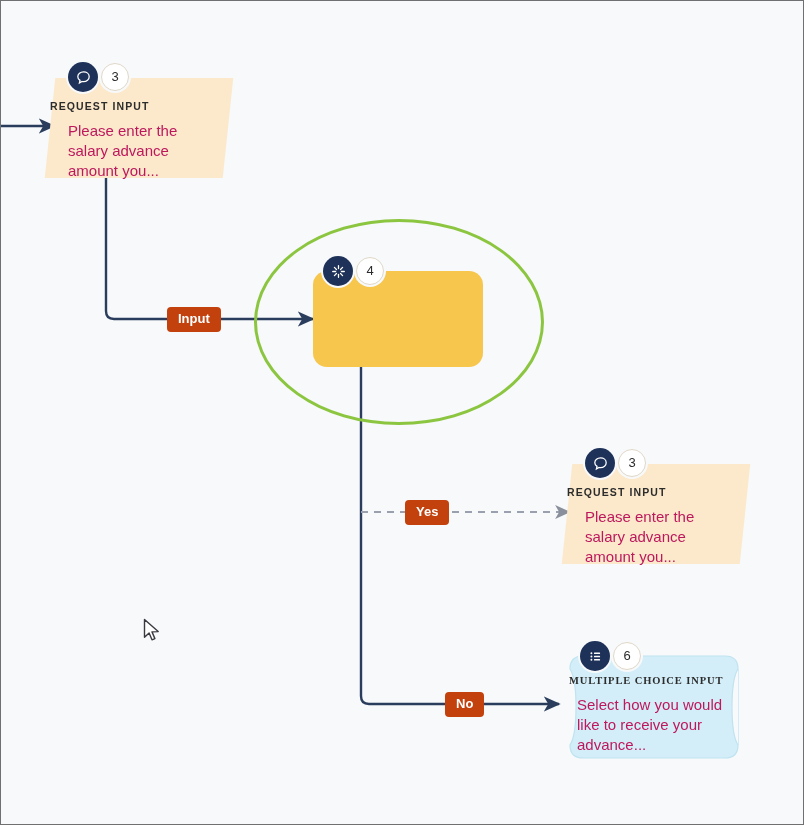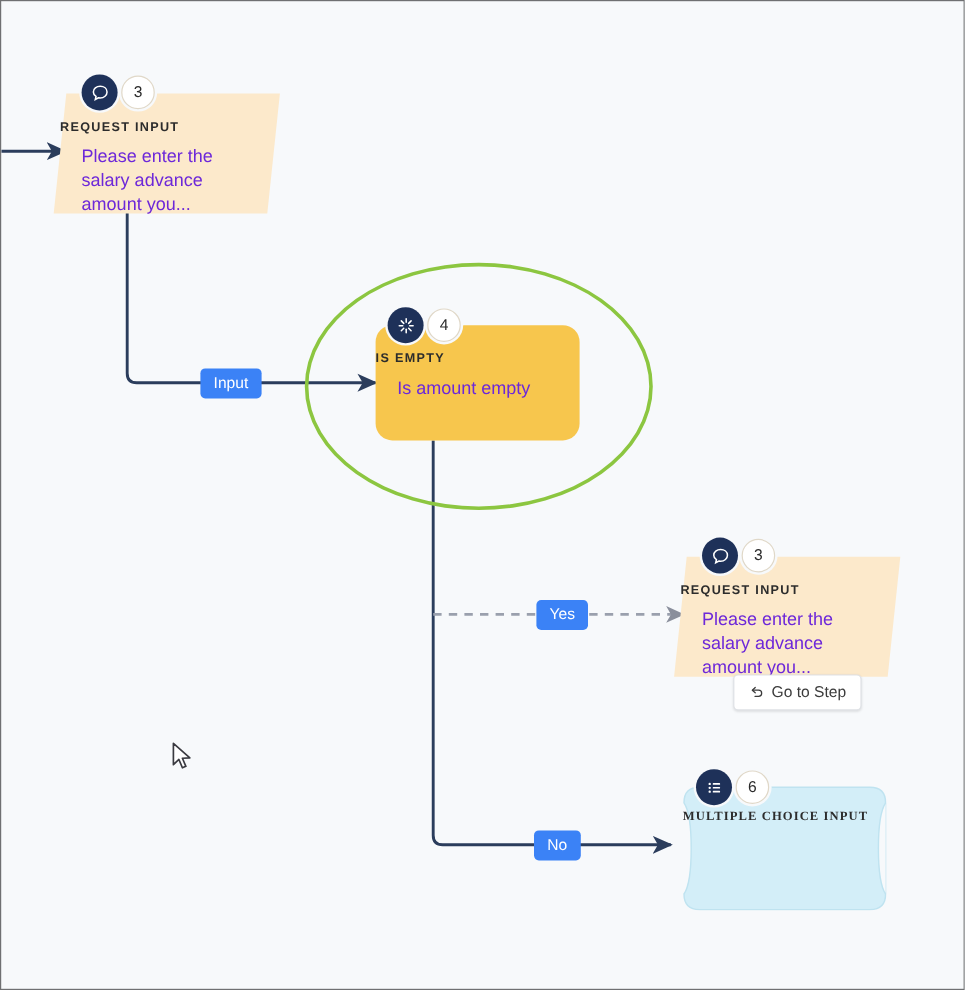--- a/index.html
+++ b/index.html
@@ -80,21 +80,21 @@
   }
   .node-kind {
     font-size: 10.5px;
     font-weight: bold;
     letter-spacing: 1.1px;
     color: #2c2c2c;
     margin-bottom: 9px;
   }
   .node-label {
     font-size: 15px;
-    color: #6d28d9;
+    color: #be185d;
     line-height: 20px;
     padding: 0 18px;
   }
 
   
   .req-node { width: 178px; height: 100px; }
   .req-shape {
     width: 100%;
     height: 100%;
     background: #fce9cb;
@@ -117,24 +117,24 @@
     z-index: 0;
   }
 
   
   .mc-node { width: 170px; height: 104px; }
   .mc-shape { width: 100%; height: 100%; }
 
   
   .edge-label {
     position: absolute;
-    background: #3b82f6;
+    background: #c2410c;
     color: #ffffff;
     font-size: 13px;
-    font-weight: normal;
+    font-weight: bold;
     padding: 5px 11px 6px;
     border-radius: 4px;
     z-index: 8;
     line-height: 14px;
   }
 
   
   .goto-btn {
     position: absolute;
     background: #ffffff;
@@ -226,55 +226,42 @@
             <line x1="13.4" y1="10" x2="16.8" y2="10"></line>
             <line x1="5.2" y1="5.2" x2="7.6" y2="7.6"></line>
             <line x1="12.4" y1="12.4" x2="14.8" y2="14.8"></line>
             <line x1="14.8" y1="5.2" x2="12.4" y2="7.6"></line>
             <line x1="7.6" y1="12.4" x2="5.2" y2="14.8"></line>
           </g>
         </svg>
       </div>
       <div class="node-step">4</div>
     </div>
-    <div class="node-text">
-      <div class="node-kind">IS EMPTY</div>
-      <div class="node-label">Is amount empty</div>
-    </div>
-  </div>
-
-  <div class="edge-label" style="left:446px; top:499px;">Yes</div>
+  </div>
+
+  <div class="edge-label" style="left:404px; top:499px;">Yes</div>
 
   <div class="node req-node" style="left:566px; top:463px;">
     <div class="node-body">
       <div class="req-shape"></div>
     </div>
     <div class="node-badges">
       <div class="node-icon">
         <svg width="17" height="17" viewBox="0 0 20 20">
           <path d="M10 3.4c-3.7 0-6.7 2.5-6.7 5.6 0 1.8 1 3.4 2.6 4.4l-.7 3 3.1-1.7c.6.1 1.1.2 1.7.2 3.7 0 6.7-2.5 6.7-5.9S13.7 3.4 10 3.4z" fill="none" stroke="#ffffff" stroke-width="1.5"></path>
         </svg>
       </div>
       <div class="node-step">3</div>
     </div>
     <div class="node-text">
       <div class="node-kind">REQUEST INPUT</div>
       <div class="node-label">Please enter the salary advance amount you...</div>
     </div>
   </div>
 
-  <div class="goto-btn" style="left:610px; top:561px;">
-    <span>
-      <svg width="13" height="13" viewBox="0 0 16 16">
-        <path d="M4.2 6.4 H10 a3.2 3.2 0 0 1 0 6.4 H6.4" fill="none" stroke="#3b3b3b" stroke-width="1.3" stroke-linecap="round"></path>
-        <path d="M6.6 3.6 L3.6 6.4 L6.6 9.0" fill="none" stroke="#3b3b3b" stroke-width="1.3" stroke-linecap="round" stroke-linejoin="round"></path>
-      </svg>
-    </span>
-    <span>Go to Step</span>
-  </div>
 
   <div class="edge-label" style="left:444px; top:691px;">No</div>
 
   <div class="node mc-node" style="left:568px; top:654px;">
     <div class="node-body">
       <svg class="mc-shape" viewBox="0 0 170 104" preserveAspectRatio="none">
         <path d="M14 1 H156 Q169 1 169 14 V90 Q169 103 156 103 H14 Q1 103 1 90
                  C 9 78 9 26 1 14 Q1 1 14 1 Z" transform="translate(0,0)" fill="#d3eef8" stroke="#bfe3f0" stroke-width="1.2"></path>
         <path d="M169 14 C 161 26 161 78 169 90" fill="#f7f9fb" stroke="#bfe3f0" stroke-width="1.2"></path>
       </svg>
@@ -289,20 +276,21 @@
             <rect x="8.2" y="5.4" width="7.2" height="1.6" rx="0.6"></rect>
             <rect x="8.2" y="9.2" width="7.2" height="1.6" rx="0.6"></rect>
             <rect x="8.2" y="13.0" width="7.2" height="1.6" rx="0.6"></rect>
           </g>
         </svg>
       </div>
       <div class="node-step">6</div>
     </div>
     <div class="node-text" style="padding-top:20px;">
       <div class="node-kind" style="letter-spacing:0.9px;font-family:Liberation Serif, serif;">MULTIPLE CHOICE INPUT</div>
+      <div class="node-label" style="padding:0 8px;">Select how you would like to receive your advance...</div>
     </div>
   </div>
 
   <svg id="mouse-cursor" style="left:142px; top:617px;" width="20" height="26" viewBox="0 0 20 26">
     <path d="M1.5 1.5 L1.5 19.2 L6.1 14.9 L9.0 21.8 L11.9 20.6 L9.0 13.9 L15.2 13.6 Z" fill="#ffffff" stroke="#3a3a40" stroke-width="1.4" stroke-linejoin="round"></path>
   </svg>
 
 </div>
 
 </body></html>

